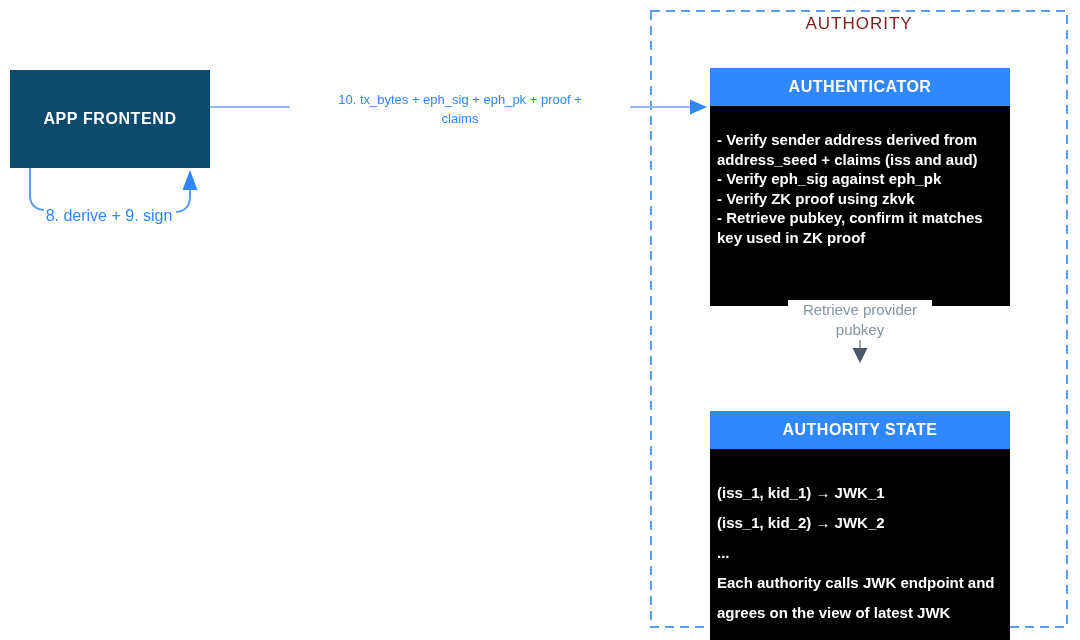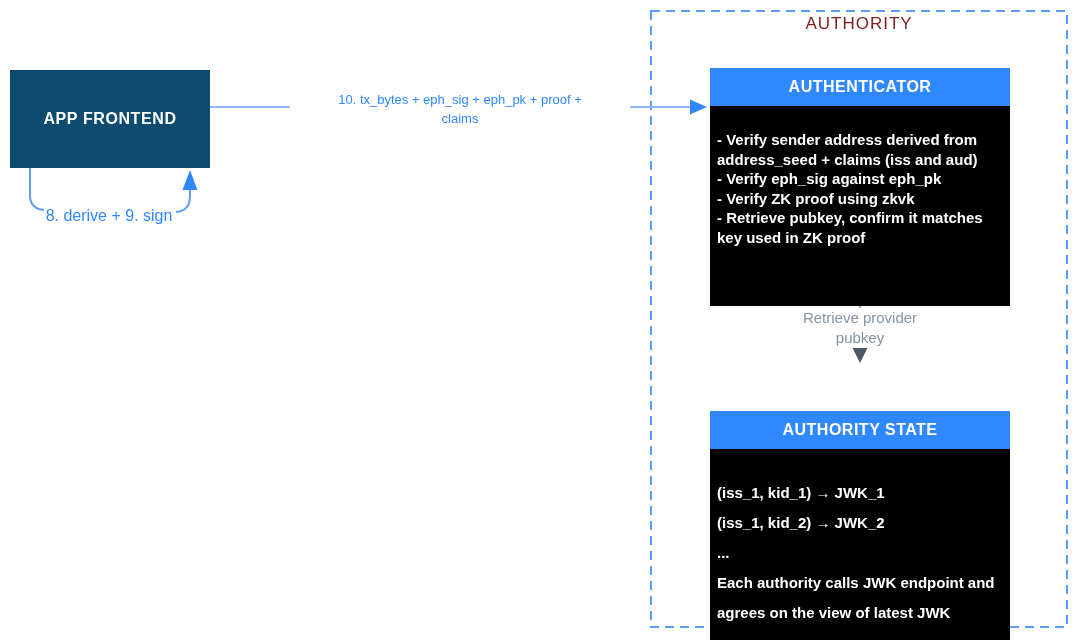--- a/index.html
+++ b/index.html
@@ -60,21 +60,21 @@
     left: 38px; top: 199px; width: 142px;
     text-align: center;
     color: #2F88FF; font-size: 16px; font-weight: 500;
     z-index: 2;
     margin-top: 8px;
   }
   .retrieve-label {
     left: 788px; top: 300px; width: 144px;
     text-align: center; background: #ffffff;
     color: #8593A3; font-size: 15px; font-weight: 400; line-height: 20px;
-    white-space: pre-line; z-index: 2; margin-top: 8px;
+    white-space: pre-line; z-index: 2;
   }
 </style>
 </head>
 <body>
 
 <svg id="connector-layer" viewBox="0 0 1080 640" xmlns="http://www.w3.org/2000/svg">
 
   <rect x="651" y="11" width="416" height="616" fill="none" stroke="#5A9CF8" stroke-width="2" stroke-dasharray="9 6"></rect>
 
   <line x1="210" y1="107" x2="692" y2="107" stroke="#8FB9F7" stroke-width="2"></line>

